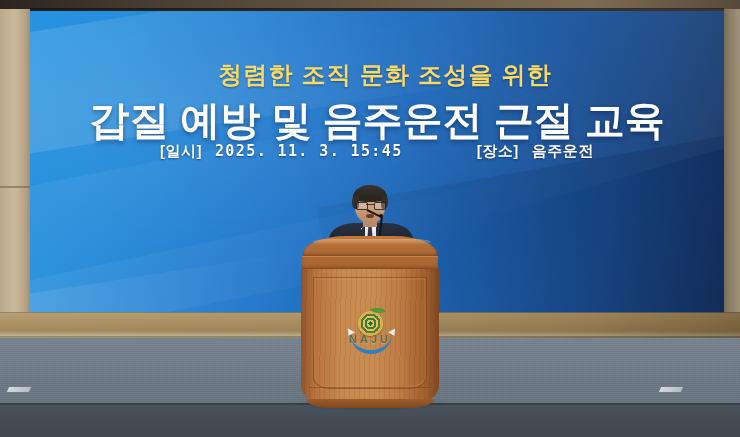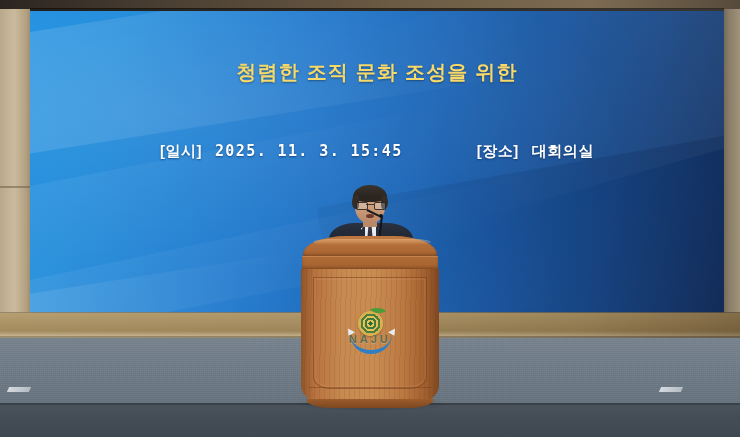--- a/index.html
+++ b/index.html
@@ -75,24 +75,25 @@
   .vig{position:absolute;inset:0;
        background:radial-gradient(ellipse at 22% 34%,rgba(255,255,255,.10),rgba(0,0,0,0) 58%);}
 
   
   .slide-text{
     position:absolute;left:0;top:0;width:694px;height:302px;
     text-align:center;
   }
   .subtitle{
     position:absolute;left:0;top:48px;width:694px;
-    font-size:20px;font-weight:bold;letter-spacing:1.2px;
+    font-size:24px;font-weight:bold;letter-spacing:1.2px;
     color:#f6d96a;
     text-shadow:0 1px 2px rgba(0,0,0,.35);
     white-space:nowrap;
+    padding-left:8px;
   }
   .maintitle{
     position:absolute;left:0;top:82px;width:694px;
     font-size:40px;font-weight:bold;letter-spacing:0px;
     color:#ffffff;
     text-shadow:0 2px 5px rgba(0,20,60,.45);
     white-space:nowrap;
   }
   .inforow{
     position:absolute;left:0;top:131px;width:694px;
@@ -343,28 +344,29 @@
     <div class="streak s1"></div>
     <div class="streak s2"></div>
     <div class="streak s3"></div>
     <div class="streak s4"></div>
     <div class="streak s5"></div>
     <div class="streak s6"></div>
     <div class="vig"></div>
 
     <div class="slide-text">
       <div class="subtitle">청렴한 조직 문화 조성을 위한</div>
+      <div class="maintitle">갑질 예방 및 음주운전 근절 교육</div>
       <div class="inforow">
         <div class="infogrp">
           <span class="ilabel">[일시]</span>
           <span class="ivalue">2025. 11. 3. 15:45</span>
         </div>
         <div class="infogrp">
           <span class="ilabel">[장소]</span>
-          <span class="ivalue kr">대회의실</span>
+          <span class="ivalue kr">음주운전</span>
         </div>
       </div>
     </div>
   </div>
 
   <div class="dado-top"></div>
   <div class="dado"></div>
   <div class="dado-bottom"></div>
 
   <div class="floor">

